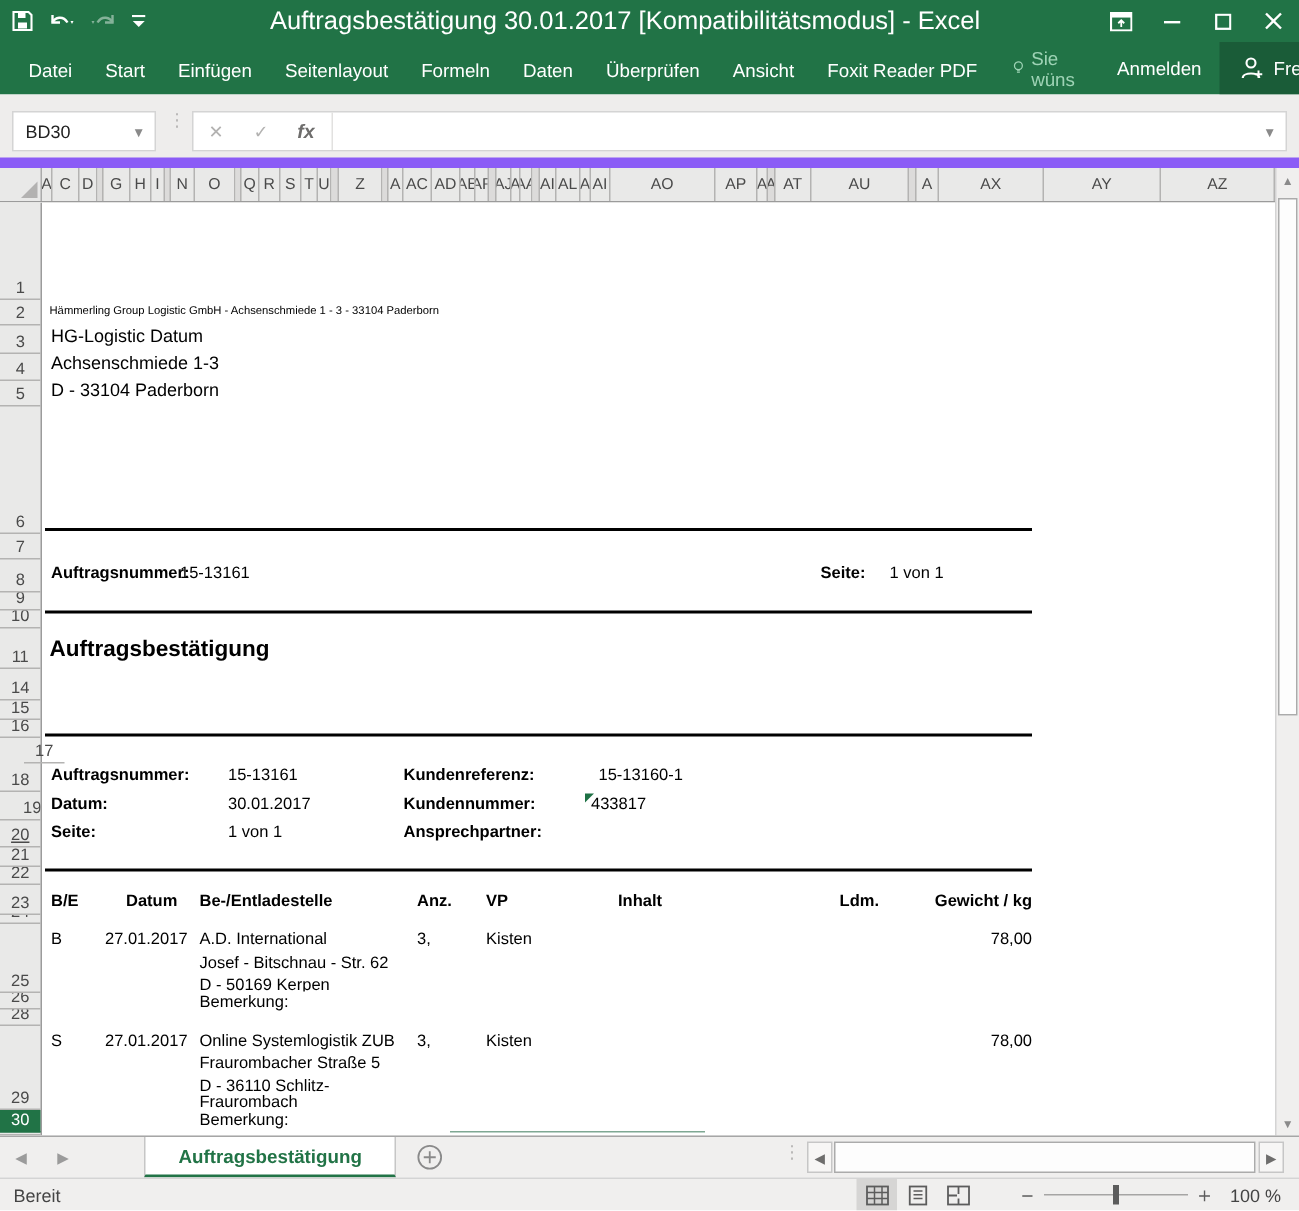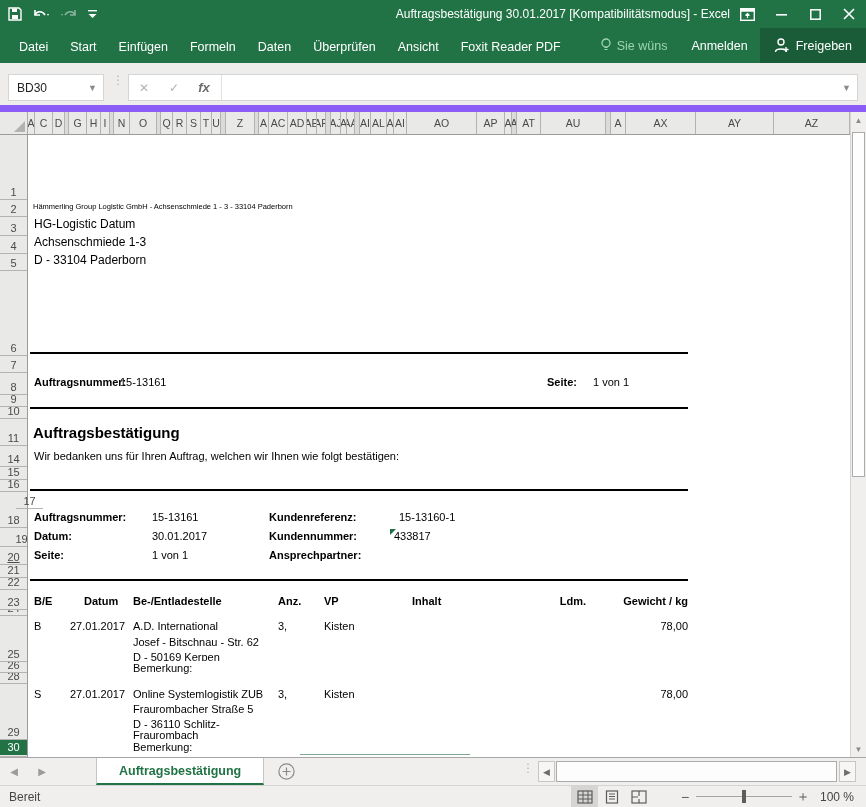--- a/index.html
+++ b/index.html
@@ -6,21 +6,21 @@
   html,body { width:866px; height:807px; }
   body { font-family:"Liberation Sans", sans-serif; background:#fff; overflow:hidden; }
   #app { position:relative; width:866px; height:807px; background:#fff; }
 
   
   #titlebar { position:absolute; left:0; top:0; width:866px; height:28px; background:#217346; display:flex; align-items:center; color:#fff; }
   #qat { display:flex; align-items:center; gap:10px; padding-left:8px; width:180px; }
   .qat-ic { display:flex; align-items:center; color:#fff; }
   .qat-ic svg { display:block; }
   .dim { opacity:.45; }
-  #win-title { flex:1; text-align:right; font-size:12px; white-space:nowrap; overflow:hidden; }
+  #win-title { flex:1; text-align:left; font-size:17px; white-space:nowrap; overflow:hidden; }
   #win-controls { display:flex; align-items:center; gap:0; margin-left:auto; }
   .winbtn { width:34px; height:28px; display:flex; align-items:center; justify-content:center; color:#fff; font-size:12px; }
 
   
   #ribbonrow { position:absolute; left:0; top:28px; width:866px; height:35px; background:#217346; display:flex; align-items:flex-end; }
   #tabs { display:flex; align-items:flex-end; height:100%; padding-left:8px; }
   .rtab { color:#fff; font-size:12.5px; padding:8px 11px 9px 11px; white-space:nowrap; }
   #ribbon-right { margin-left:auto; display:flex; align-items:center; height:100%; }
   #tellme { display:flex; align-items:center; gap:5px; color:#9ed3b5; font-size:12.5px; padding:0 12px; }
   #anmelden { color:#fff; font-size:12.5px; padding:0 12px; }
@@ -145,20 +145,21 @@
           </svg>
       </span>
     </div>
   </div>
 
   <div id="ribbonrow">
     <div id="tabs">
         <span class="rtab">Datei</span>
         <span class="rtab">Start</span>
         <span class="rtab">Einfügen</span>
+        <span class="rtab">Seitenlayout</span>
         <span class="rtab">Formeln</span>
         <span class="rtab">Daten</span>
         <span class="rtab">Überprüfen</span>
         <span class="rtab">Ansicht</span>
         <span class="rtab">Foxit Reader PDF</span>
       </div>
     <div id="ribbon-right">
       <span id="tellme">
         <svg width="12" height="15" viewBox="0 0 12 15">
             <circle cx="6" cy="5" r="4" fill="none" stroke="#9ed3b5" stroke-width="1.3"></circle>
@@ -248,21 +249,20 @@
     <div id="sheet">
         <div class="cell" style="left: 33px; top: 67px; font-size: 7.5px; line-height: 9px;">Hämmerling Group Logistic GmbH - Achsenschmiede 1 - 3 - 33104 Paderborn</div>
         <div class="cell" style="left: 34px; top: 82px; font-size: 12px; line-height: 14px;">HG-Logistic Datum</div>
         <div class="cell" style="left: 34px; top: 100px; font-size: 12px; line-height: 14px;">Achsenschmiede 1-3</div>
         <div class="cell" style="left: 34px; top: 118px; font-size: 12px; line-height: 14px;">D - 33104 Paderborn</div>
         <div class="cell b" style="left: 34px; top: 241px;">Auftragsnummer:</div>
         <div class="cell" style="left: 120px; top: 241px;">15-13161</div>
         <div class="cell b" style="left: 547px; top: 241px;">Seite:</div>
         <div class="cell" style="left: 593px; top: 241px;">1 von 1</div>
         <div class="cell b" style="left: 33px; top: 289px; font-size: 15px; line-height: 18px;">Auftragsbestätigung</div>
-        <div class="cell" style="left: 34px; top: 315px;">Wir bedanken uns für Ihren Auftrag, welchen wir Ihnen wie folgt bestätigen:</div>
         <div class="cell b" style="left: 34px; top: 376px;">Auftragsnummer:</div>
         <div class="cell" style="left: 152px; top: 376px;">15-13161</div>
         <div class="cell b" style="left: 269px; top: 376px;">Kundenreferenz:</div>
         <div class="cell" style="left: 399px; top: 376px;">15-13160-1</div>
         <div class="cell b" style="left: 34px; top: 395px;">Datum:</div>
         <div class="cell" style="left: 152px; top: 395px;">30.01.2017</div>
         <div class="cell b" style="left: 269px; top: 395px;">Kundennummer:</div>
         <div class="cell" style="left: 394px; top: 395px;">433817</div>
         <div class="cell b" style="left: 34px; top: 414px;">Seite:</div>
         <div class="cell" style="left: 152px; top: 414px;">1 von 1</div>

